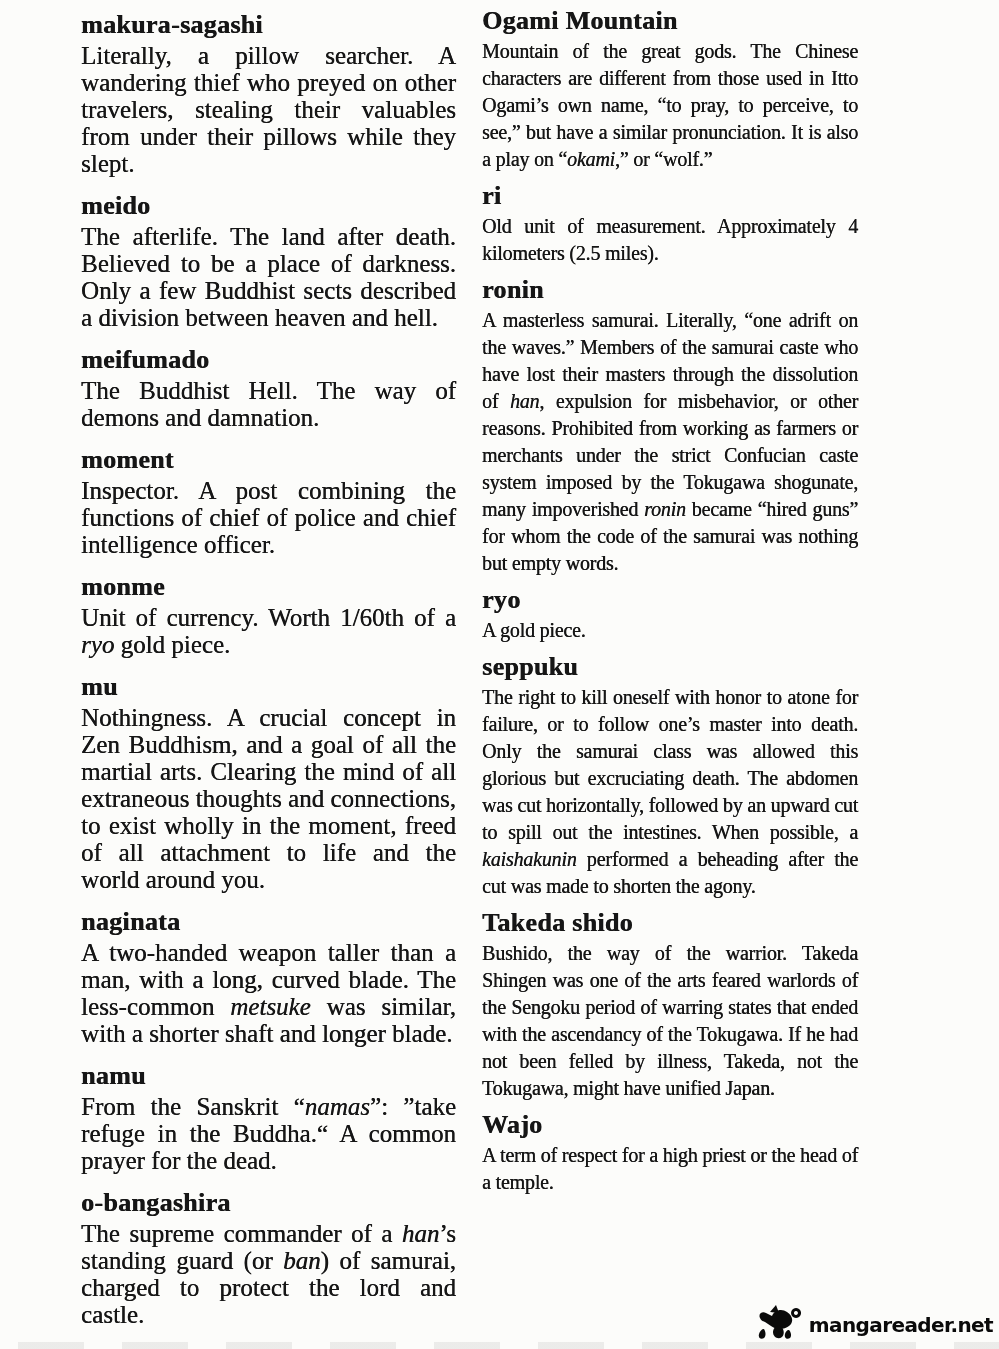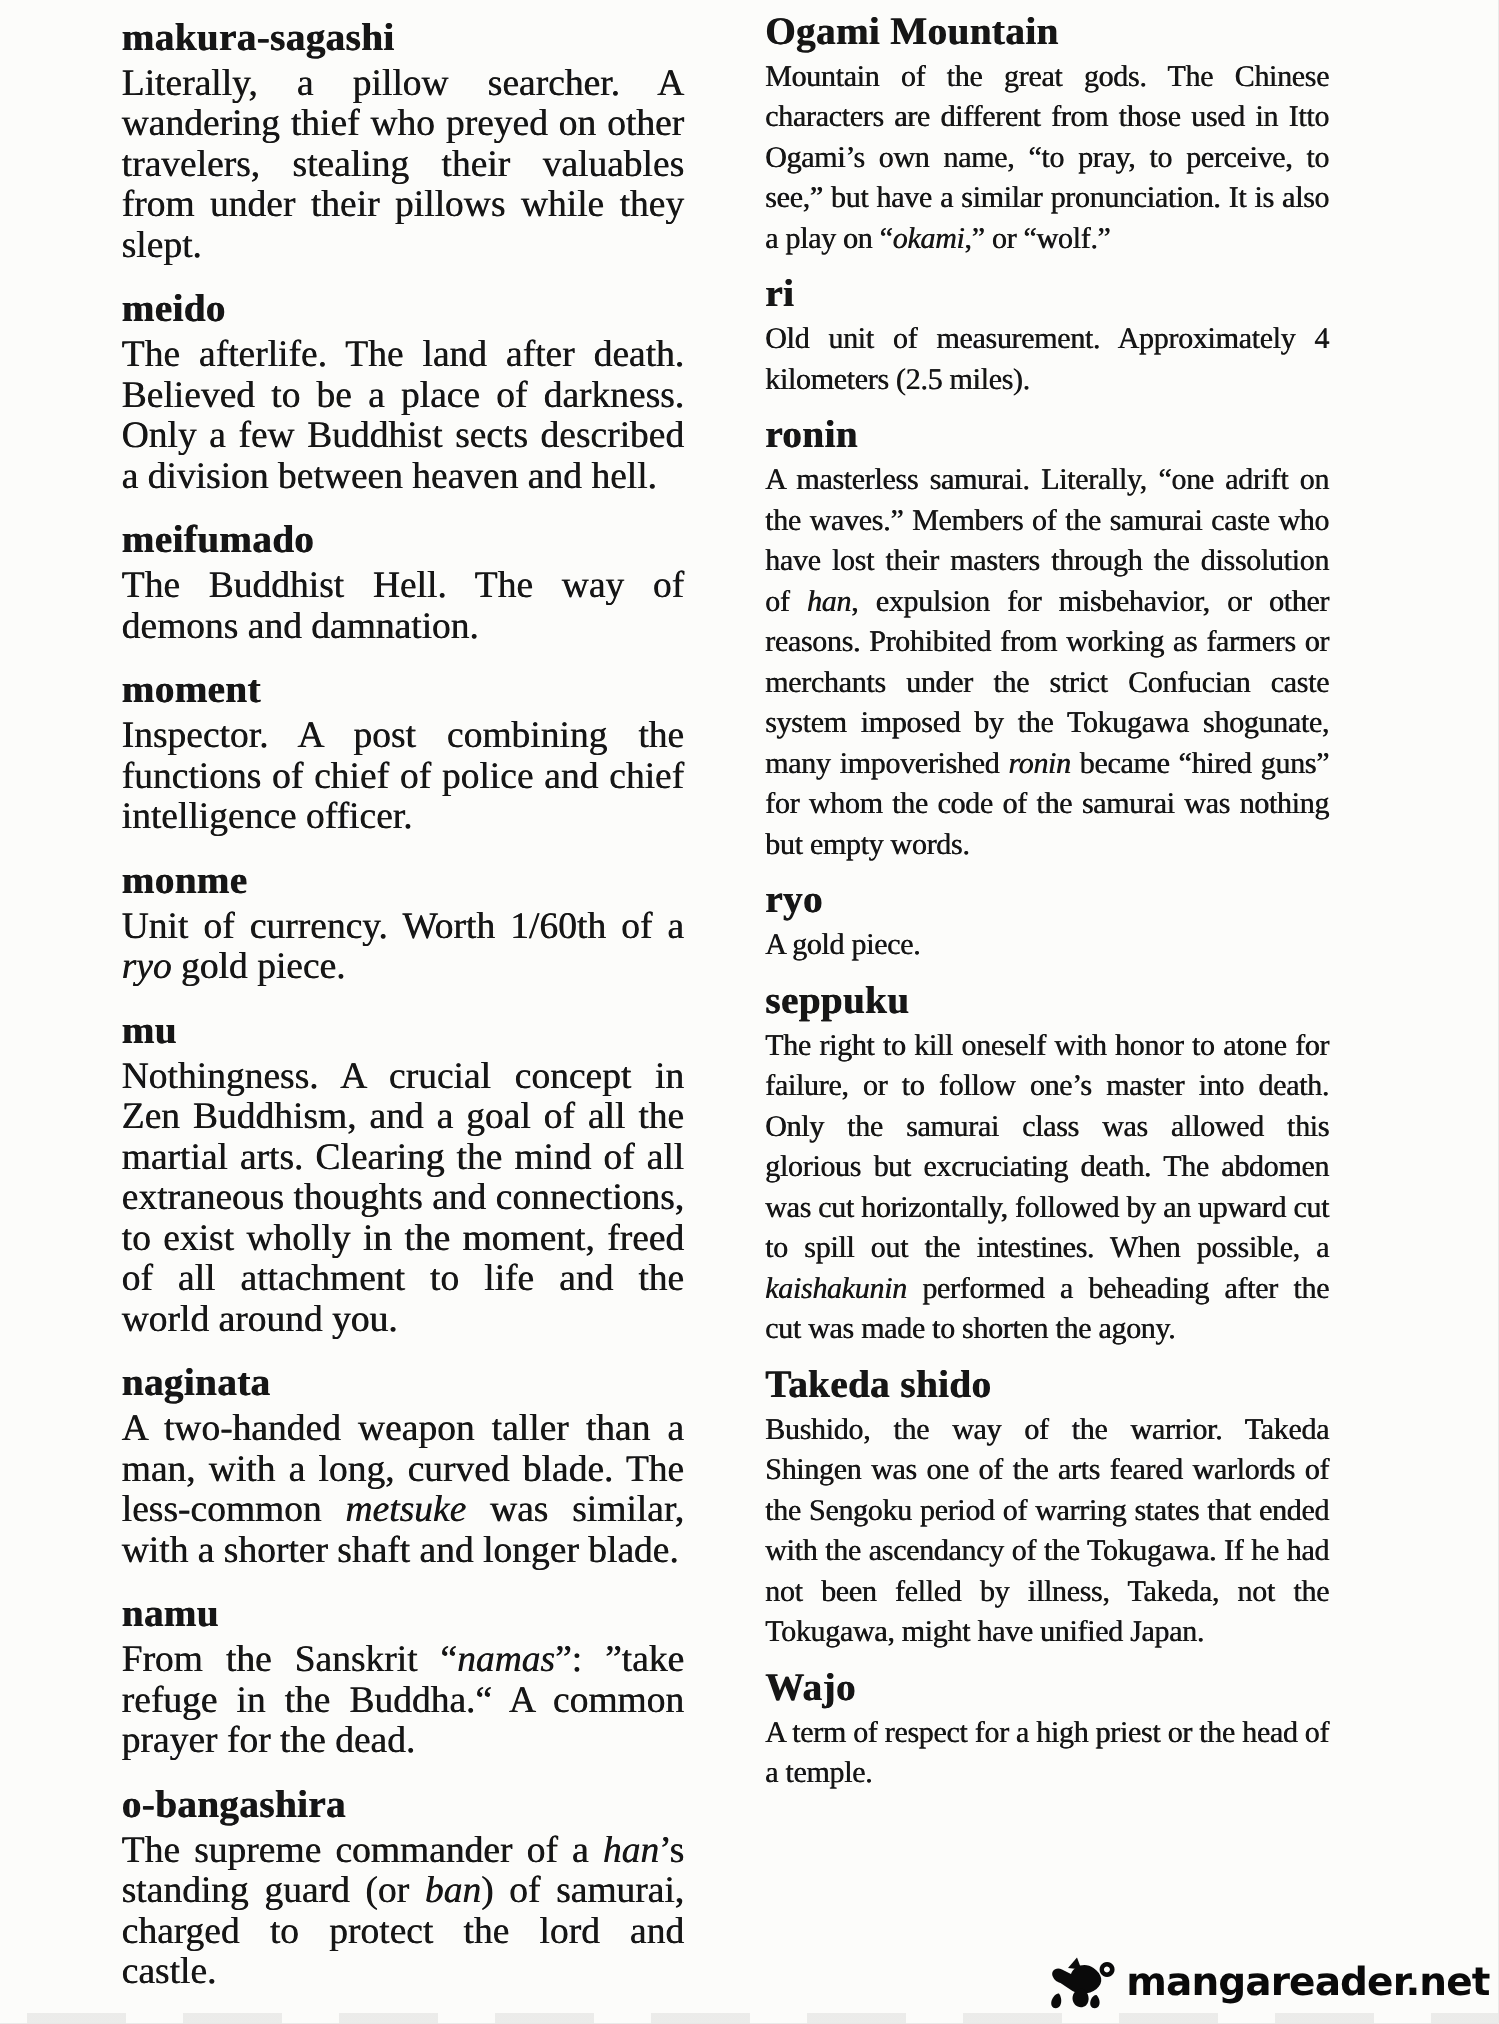--- a/index.html
+++ b/index.html
@@ -8,21 +8,21 @@
     position:relative;
     width:999px; height:1349px;
     margin:0 auto;
     background:#fcfcfa;
     font-family:"Liberation Serif", serif;
     color:#161616;
     overflow:hidden;
   }
   .col { position:absolute; }
   .col-left  { left:55px;  top:10px; width:375px;margin-left:26px; }
-  .col-right { left:510px; top:6px;  width:376px; }
+  .col-right { left:482px; top:6px;  width:376px; }
   .col-left  .entry { margin-bottom:14px; }
   .col-right .entry { margin-bottom:8px; }
   .term {
     font-size:26px; font-weight:bold; line-height:30px;
     margin-bottom:2px; letter-spacing:0.3px;
     text-shadow:0.5px 0 currentColor;
   }
   .def {
     font-size:25px; line-height:27px;
     text-align:justify;
@@ -38,21 +38,21 @@
       rgba(20,20,20,0.0) 66px, rgba(20,20,20,0.0) 104px);
   }
 
   .watermark {
     position:absolute; right:6px; bottom:5px;
     display:flex; align-items:flex-end; gap:1px;
   }
   .wm-logo svg { display:block; }
   .wm-text {
     font-family:"DejaVu Sans", sans-serif;
-    font-weight:bold; font-size:26px; letter-spacing:-0.6px;
+    font-weight:bold; font-size:20px; letter-spacing:-0.6px;
     color:#0a0a0a; line-height:1; padding-bottom:9px;
   }
 </style>
 </head>
 <body>
 
 <div class="page">
 
   <div class="col col-left" id="col-0">
       <section class="entry">

